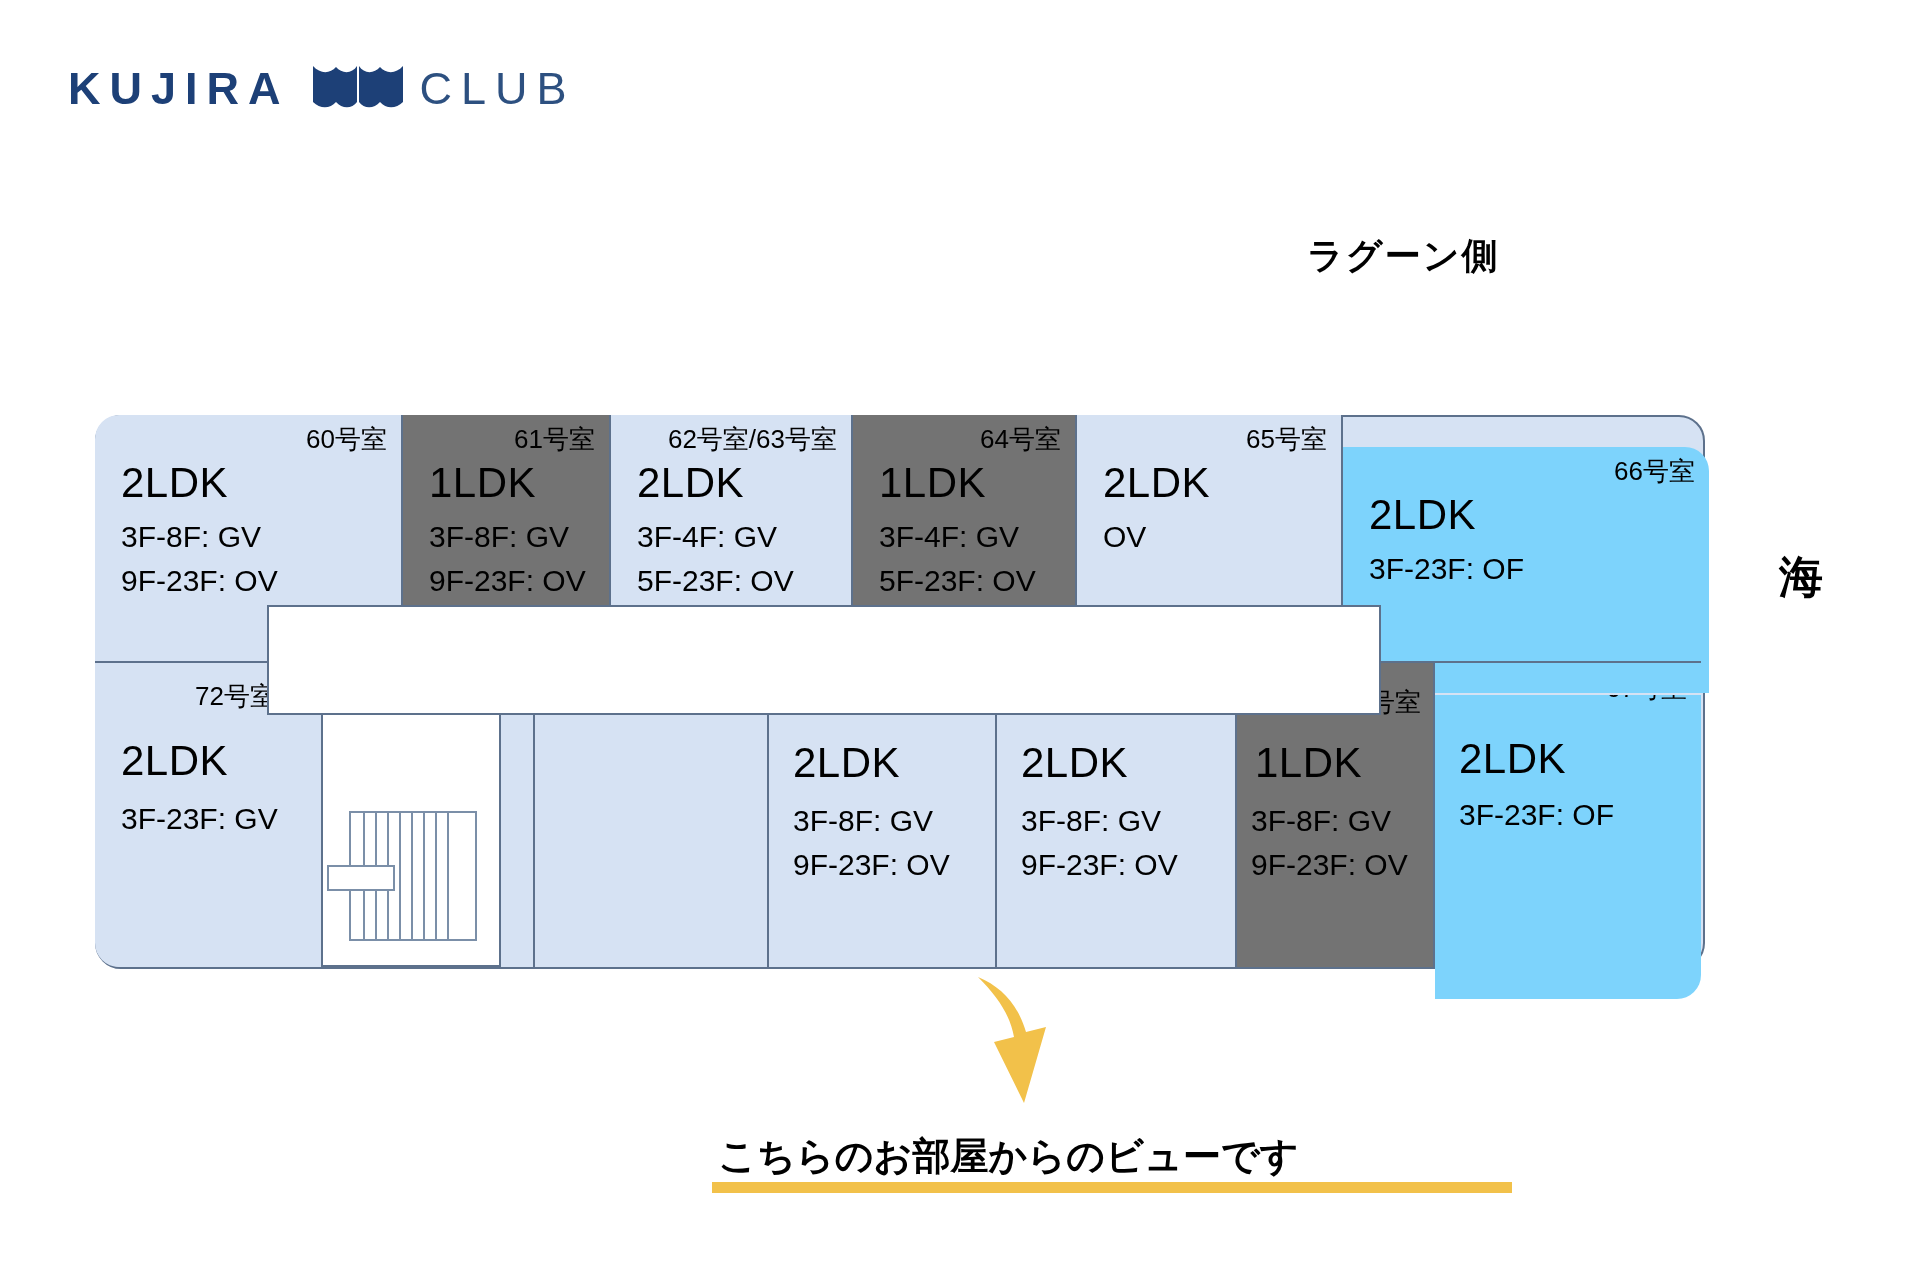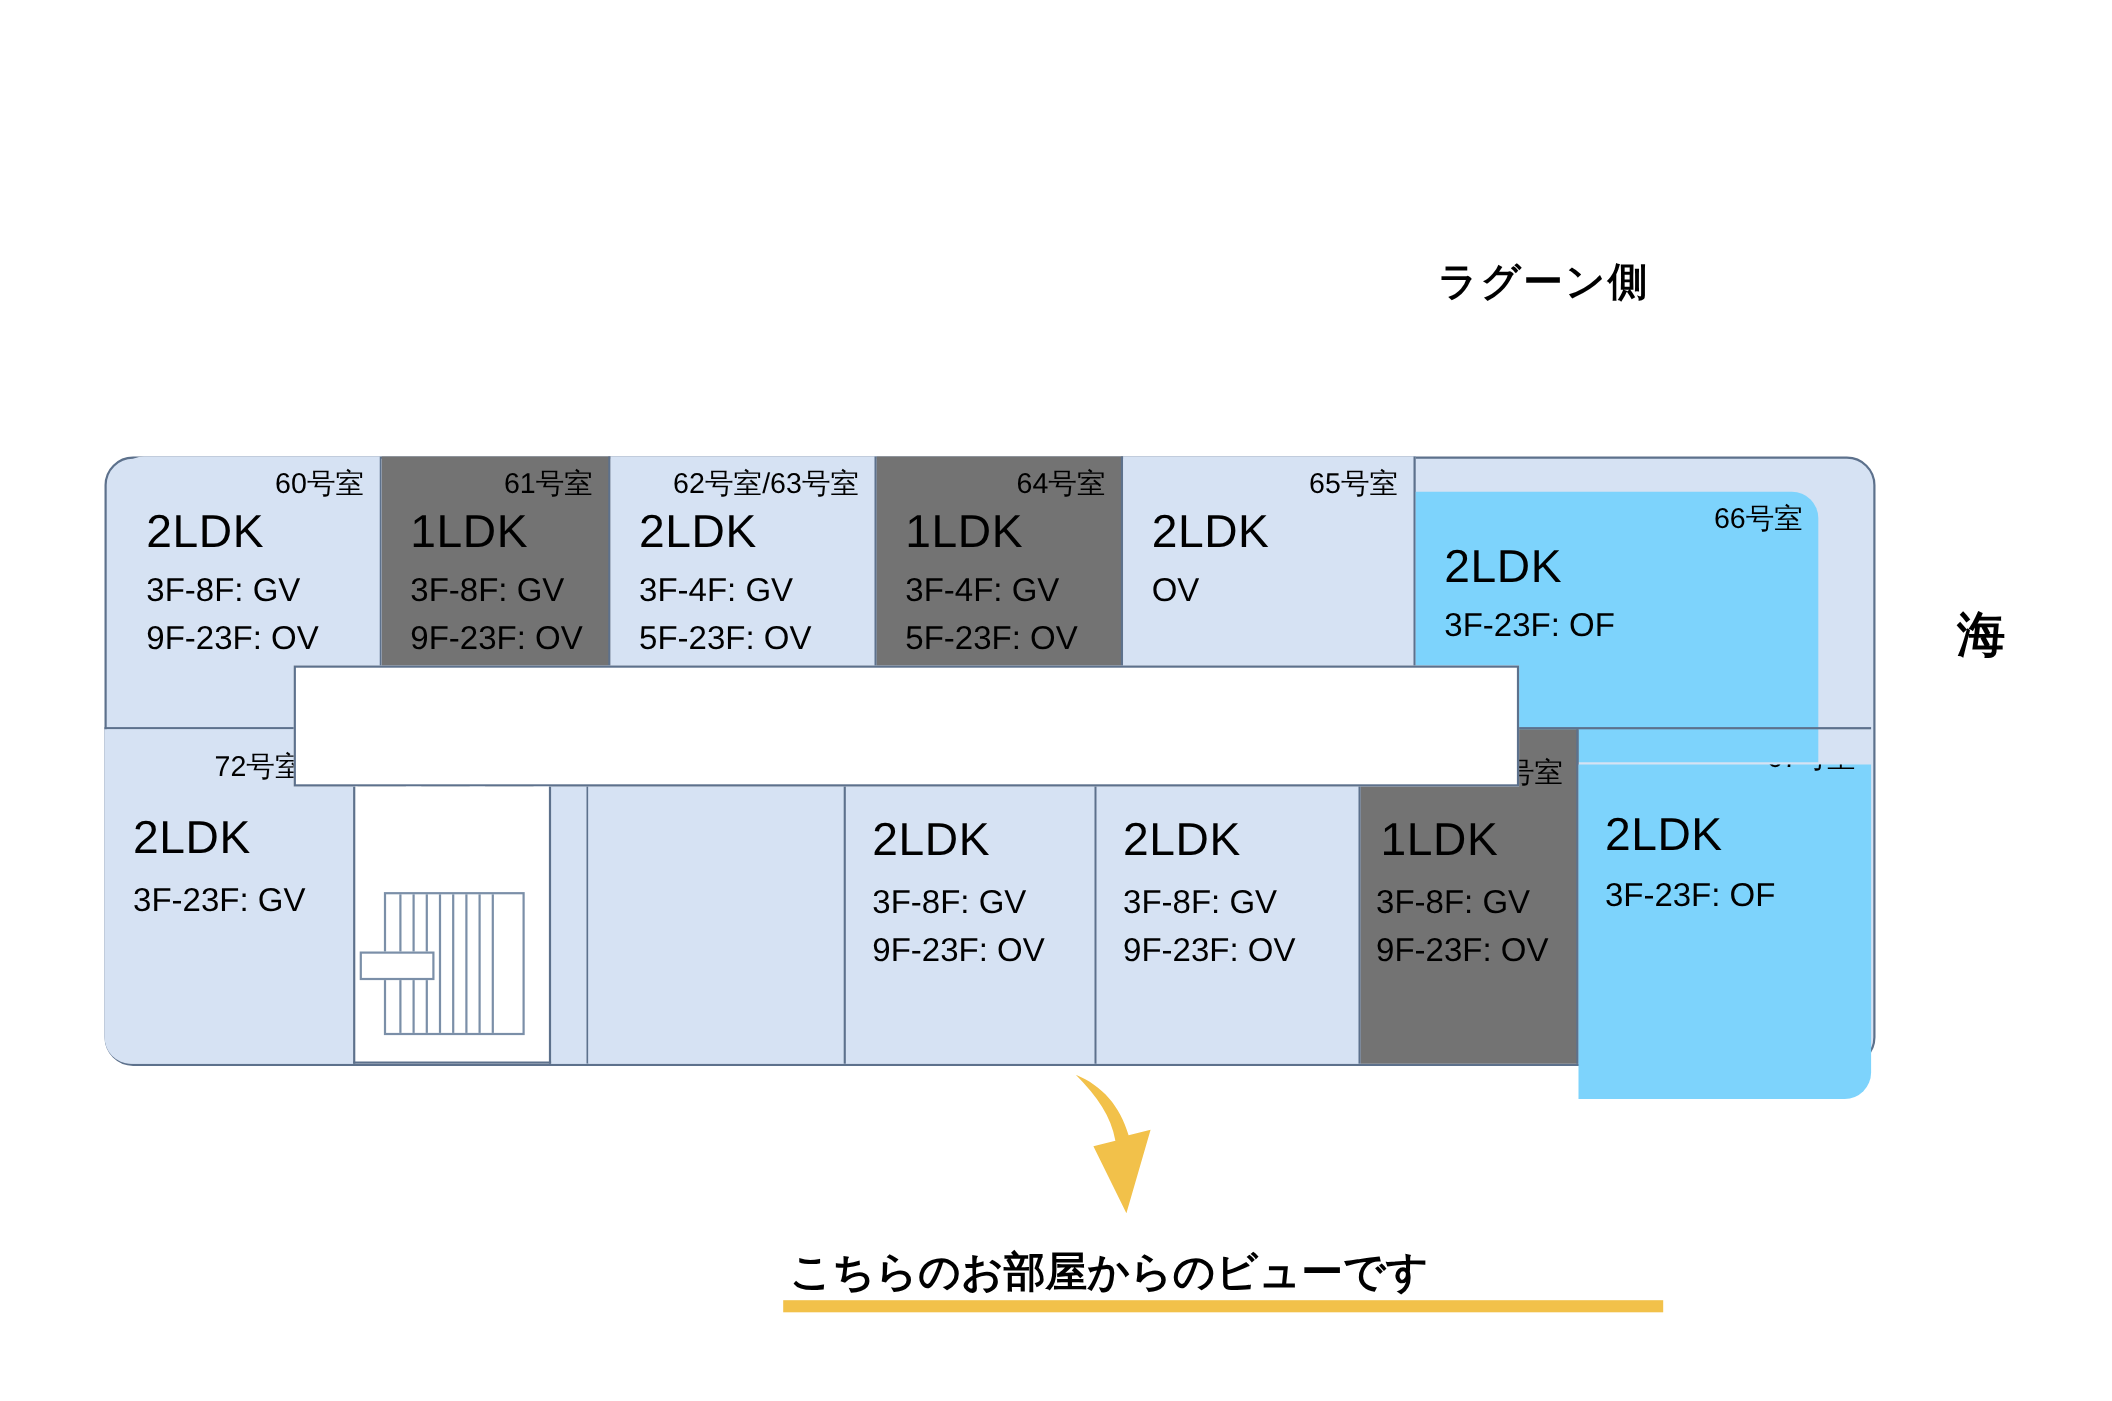--- a/index.html
+++ b/index.html
@@ -130,31 +130,41 @@
     position: absolute; left: 712px; top: 1182px;
     width: 800px; height: 11px; background: #f2c14a;
   }
   .arrow-up { position: absolute; left: 960px; top: 975px; }
 </style>
 </head>
 <body>
 
 <div id="page">
 
+  <div class="brand">
+    <span class="brand-word">KUJIRA</span>
+    <span class="brand-mark">
+      <svg width="92" height="48" viewBox="0 0 92 48">
+        <path d="M1 4 C8 12, 18 12, 24 5 C30 12, 40 12, 45 4 L45 40 C40 47, 30 47, 24 40 C18 47, 8 47, 1 40 Z" fill="#1d4077"></path>
+        <path d="M47 4 C52 12, 62 12, 68 5 C74 12, 84 12, 91 4 L91 40 C84 47, 74 47, 68 40 C62 47, 52 47, 47 40 Z" fill="#1d4077"></path>
+      </svg>
+    </span>
+    <span class="brand-club">CLUB</span>
+  </div>
 
 
   <div class="side-label side-lagoon">ラグーン側</div>
   <div class="side-label side-alamoana">アラモアナ側</div>
   <div class="side-label side-sea">海</div>
 
   <div class="floorplan">
     <div class="fp-outline"></div>
 
     <div class="row" style="top:0; height:246px;">
-      <div class="room" style="width:240px;height:246px;border-top-left-radius:24px;margin-left:12px;">
+      <div class="room" style="width:308px;height:246px;border-top-left-radius:24px;">
         <div class="room-no">60号室</div>
         <div class="room-type">2LDK</div>
         <div class="room-specs">
           <div>3F-8F: GV</div>
           <div>9F-23F: OV</div>
         </div>
       </div>
       <div class="room cream" style="width:208px;height:246px;">
         <div class="room-no">61号室</div>
         <div class="room-type">1LDK</div>

